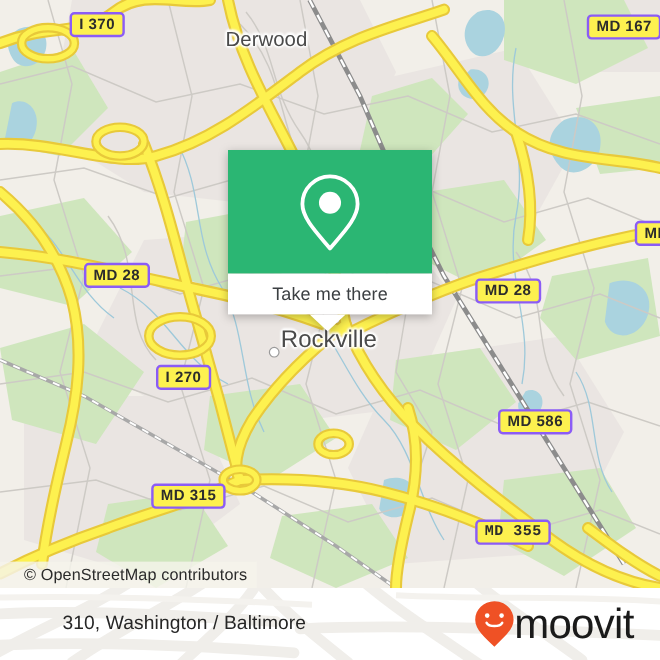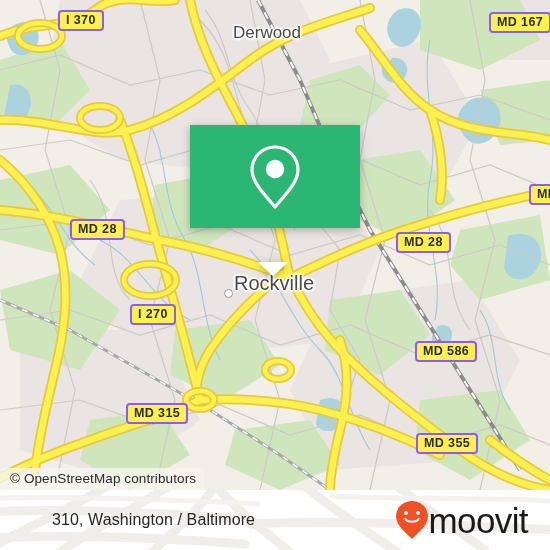--- a/index.html
+++ b/index.html
@@ -18,21 +18,21 @@
     position:absolute;left:0;top:0;width:550px;height:490px;
     overflow:hidden;
     background:#f2efe9;
   }
   #map svg{display:block;}
 
   
   #attrib{
     position:absolute;left:0;top:468px;
     height:22px;line-height:22px;
-    padding:0 8px 0 10px;
+    padding:0 8px 0 20px;
     background:rgba(245,244,235,0.82);
     color:#2b2b2b;
     font-size:13.5px;
     letter-spacing:0.1px;
     white-space:nowrap;
     z-index:30;
     text-align:right;
   }
 
   
@@ -272,43 +272,46 @@
             <ellipse cx="40" cy="36" rx="22" ry="13"></ellipse>
             <ellipse cx="150" cy="280" rx="26" ry="16"></ellipse>
             <ellipse cx="100" cy="118" rx="20" ry="12"></ellipse>
             <ellipse cx="200" cy="400" rx="14" ry="9"></ellipse>
             <ellipse cx="278" cy="370" rx="13" ry="9"></ellipse>
           </g>
         </g>
       </g>
     </svg>
 
-    <div class="place-label" style="left:188px;top:23px;font-size:17px;margin-left:45px;">Derwood</div>
+    <div class="place-label" style="left:188px;top:23px;font-size:17px;">Derwood</div>
     <div class="place-label" style="left:234px;top:272px;font-size:20px;">Rockville</div>
     <div class="city-dot" style="left:224px;top:289px;"></div>
 
     <div class="shield" style="left:58px;top:10px;">I 370</div>
     <div class="shield" style="left:489px;top:12px;">MD 167</div>
     <div class="shield" style="left:70px;top:219px;">MD 28</div>
     <div class="shield" style="left:529px;top:184px;">MD</div>
     <div class="shield" style="left:396px;top:232px;">MD 28</div>
     <div class="shield" style="left:130px;top:304px;">I 270</div>
     <div class="shield" style="left:415px;top:341px;">MD 586</div>
     <div class="shield" style="left:126px;top:403px;">MD 315</div>
-    <div class="shield" style="left:416px;top:433px;">MD 355</div>
+    <div class="shield" style="left:396px;top:433px;font-family:Liberation Mono, monospace;">MD 355</div>
 
     <div id="attrib">© OpenStreetMap contributors</div>
   </div>
 
   <div id="card">
     <div id="card-green">
       <svg class="pin-svg" width="52" height="66" viewBox="0 0 52 66">
         <path d="M26 3 C13.3 3 3 13.3 3 26 C3 38 15 50 26 63 C37 50 49 38 49 26 C49 13.3 38.7 3 26 3 Z" fill="none" stroke="#ffffff" stroke-width="3.2" stroke-linejoin="round"></path>
         <circle cx="26" cy="25" r="9.2" fill="#ffffff"></circle>
       </svg>
+    </div>
+    <div id="card-white">
+      <span id="card-label">Take me there</span>
     </div>
     <div id="card-tail"></div>
   </div>
 
   <div id="bottom">
     <svg id="bottom-lines" width="550" height="60" viewBox="0 0 550 60">
       <g stroke="#f0eeea" stroke-width="9" fill="none" stroke-linecap="round">
         <path d="M-10,58 C40,30 70,20 110,-6"></path>
         <path d="M60,62 C100,34 140,16 175,-8"></path>
         <path d="M150,64 C175,40 200,20 215,-5"></path>

